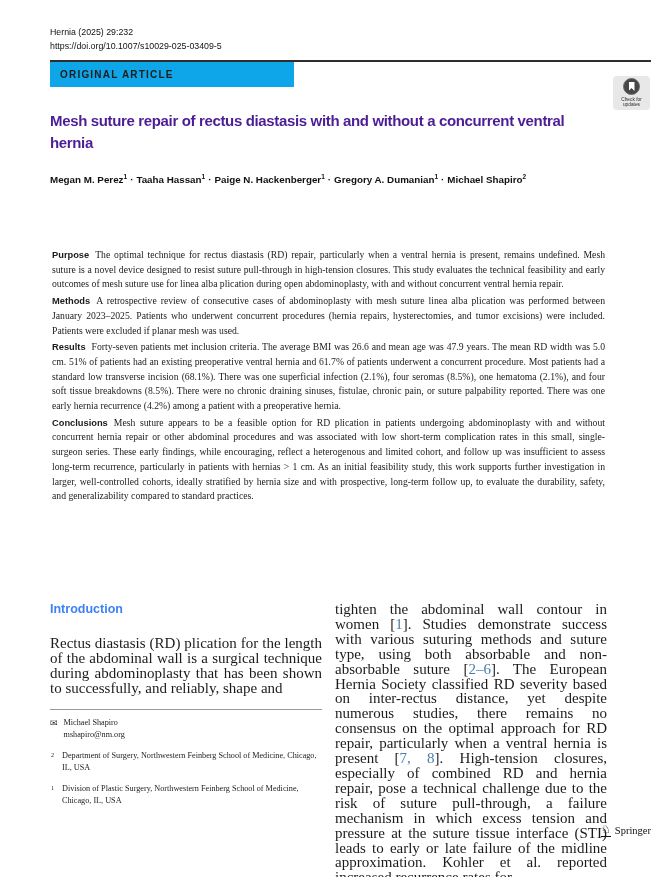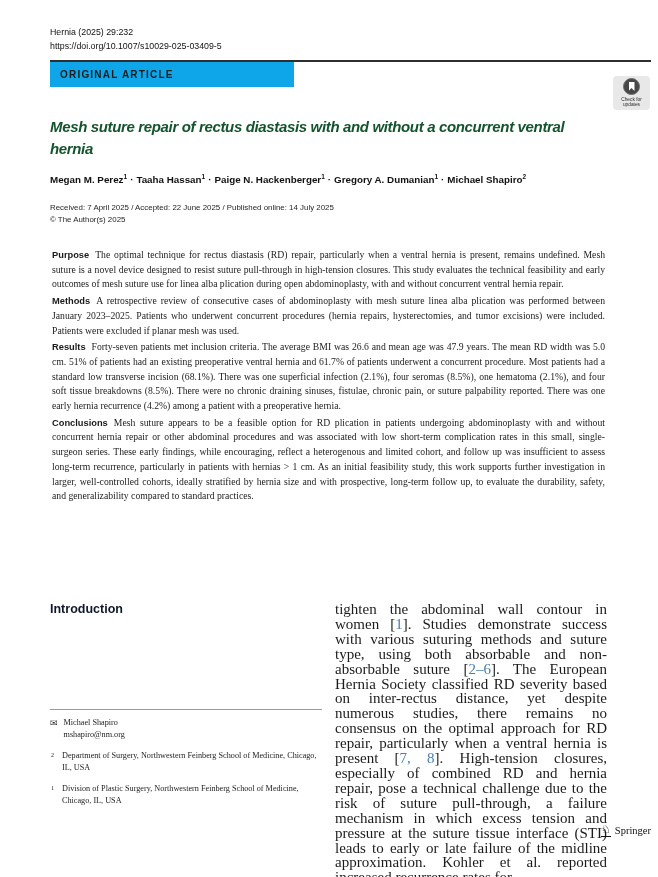--- a/index.html
+++ b/index.html
@@ -34,44 +34,44 @@
     background:#474747;border:1.5px solid #6d6d6d;
     display:flex;align-items:center;justify-content:center;box-sizing:border-box;
   }
   .bookmark{
     width:6px;height:9px;background:#ffffff;
     clip-path:polygon(0 0,100% 0,100% 100%,50% 68%,0 100%);
   }
   .check-text{font-size:4.8px;line-height:5.4px;text-align:center;color:#2a2a2a;margin-top:1.5px;}
   
   .title{
-    position:absolute;top:106px;left:50px;width:548px;
+    position:absolute;top:100px;left:50px;width:548px;
     font-size:15px;font-weight:bold;letter-spacing:-0.35px;
-    line-height:22px;color:#14532d;font-style:italic;
+    line-height:22px;color:#4c1d95;
   }
   .authors{position:absolute;top:173px;left:50px;right:51px;font-size:9.8px;font-weight:bold;color:#111;}
   .authors sup{font-size:6.5px;}
   .author-sep{margin:0 3px;}
   .dates{position:absolute;top:202px;left:50px;font-size:7.9px;line-height:12px;color:#1f1f1f;}
   
   .abstract{position:absolute;top:246px;left:50px;width:557px;}
   .abstract-heading{font-size:10.8px;font-weight:bold;color:#000;margin:0 0 3px 0;}
   .abs-par{
     font-family:"Liberation Serif",serif;
     font-size:9.7px;line-height:14.7px;color:#1b1b1b;
     text-align:justify;margin:2px;
   }
   .abs-label{
     font-family:"Liberation Sans",sans-serif;
     font-weight:bold;font-size:9.3px;margin-right:6px;
   }
   
   .columns{position:absolute;top:602px;left:50px;width:557px;display:flex;gap:13px;}
   .col{width:272px;}
-  .section-heading{font-size:12.5px;font-weight:bold;color:#0f172a;margin:0 0 20px 0;}
+  .section-heading{font-size:12.5px;font-weight:bold;color:#3b82f6;margin:0 0 20px 0;}
   .body-par{
     font-family:"Liberation Serif",serif;
     font-size:15px;line-height:14.9px;color:#1b1b1b;
     text-align:justify;margin:0;
   }
   .cite{text-decoration:none;cursor:pointer;}
   
   .footnotes{position:absolute;top:709px;left:50px;width:272px;}
   .fn-rule{border:none;border-top:1px solid #9a9a9a;margin:0 0 7px 0;}
   .fn-corr{display:flex;font-family:"Liberation Serif",serif;font-size:8.2px;line-height:12px;color:#1b1b1b;}
@@ -112,35 +112,32 @@
       <span>updates</span>
     </div>
   </div>
 
   <h1 class="title">Mesh suture repair of rectus diastasis with and without a concurrent ventral hernia</h1>
 
   <div class="authors">
     <span><span>Megan M. Perez</span><sup>1</sup></span><span class="author-sep">·</span><span><span>Taaha Hassan</span><sup>1</sup></span><span class="author-sep">·</span><span><span>Paige N. Hackenberger</span><sup>1</sup></span><span class="author-sep">·</span><span><span>Gregory A. Dumanian</span><sup>1</sup></span><span class="author-sep">·</span><span><span>Michael Shapiro</span><sup>2</sup></span>
   </div>
 
-  <div class="dates">
-    <div>Received: 7 April 2025 / Accepted: 22 June 2025 / Published online: 14 July 2025</div>
-    <div>© The Author(s) 2025</div>
-  </div>
 
   <div class="abstract">
     <p class="abs-par"><span class="abs-label">Purpose</span><span>The optimal technique for rectus diastasis (RD) repair, particularly when a ventral hernia is present, remains undefined. Mesh suture is a novel device designed to resist suture pull-through in high-tension closures. This study evaluates the technical feasibility and early outcomes of mesh suture use for linea alba plication during open abdominoplasty, with and without concurrent ventral hernia repair.</span></p>
     <p class="abs-par"><span class="abs-label">Methods</span><span>A retrospective review of consecutive cases of abdominoplasty with mesh suture linea alba plication was performed between January 2023–2025. Patients who underwent concurrent procedures (hernia repairs, hysterectomies, and tumor excisions) were included. Patients were excluded if planar mesh was used.</span></p>
     <p class="abs-par"><span class="abs-label">Results</span><span>Forty-seven patients met inclusion criteria. The average BMI was 26.6 and mean age was 47.9 years. The mean RD width was 5.0 cm. 51% of patients had an existing preoperative ventral hernia and 61.7% of patients underwent a concurrent procedure. Most patients had a standard low transverse incision (68.1%). There was one superficial infection (2.1%), four seromas (8.5%), one hematoma (2.1%), and four soft tissue breakdowns (8.5%). There were no chronic draining sinuses, fistulae, chronic pain, or suture palpability reported. There was one early hernia recurrence (4.2%) among a patient with a preoperative hernia.</span></p>
     <p class="abs-par"><span class="abs-label">Conclusions</span><span>Mesh suture appears to be a feasible option for RD plication in patients undergoing abdominoplasty with and without concurrent hernia repair or other abdominal procedures and was associated with low short-term complication rates in this small, single-surgeon series. These early findings, while encouraging, reflect a heterogenous and limited cohort, and follow up was insufficient to assess long-term recurrence, particularly in patients with hernias &gt; 1 cm. As an initial feasibility study, this work supports further investigation in larger, well-controlled cohorts, ideally stratified by hernia size and with prospective, long-term follow up, to evaluate the durability, safety, and generalizability compared to standard practices.</span></p>
   </div>
 
   <div class="columns">
     <div class="col">
       <h2 class="section-heading">Introduction</h2>
+      <p class="body-par">Rectus diastasis (RD) plication for the length of the abdominal wall is a surgical technique during abdominoplasty that has been shown to successfully, and reliably, shape and</p>
     </div>
     <div class="col">
       <p class="body-par"><span>tighten the abdominal wall contour in women [</span><span class="cite" style="color: rgb(74, 125, 171);">1</span><span>]. Studies demonstrate success with various suturing methods and suture type, using both absorbable and non-absorbable suture [</span><span class="cite" style="color: rgb(74, 125, 171);">2–6</span><span>]. The European Hernia Society classified RD severity based on inter-rectus distance, yet despite numerous studies, there remains no consensus on the optimal approach for RD repair, particularly when a ventral hernia is present [</span><span class="cite" style="color: rgb(74, 125, 171);">7, 8</span><span>]. High-tension closures, especially of combined RD and hernia repair, pose a technical challenge due to the risk of suture pull-through, a failure mechanism in which excess tension and pressure at the suture tissue interface (STI) leads to early or late failure of the midline approximation. Kohler et al. reported increased recurrence rates for</span></p>
     </div>
   </div>
 
   <div class="footnotes">
     <hr class="fn-rule">
     <div class="fn-corr">
       <span class="fn-env">✉</span>

